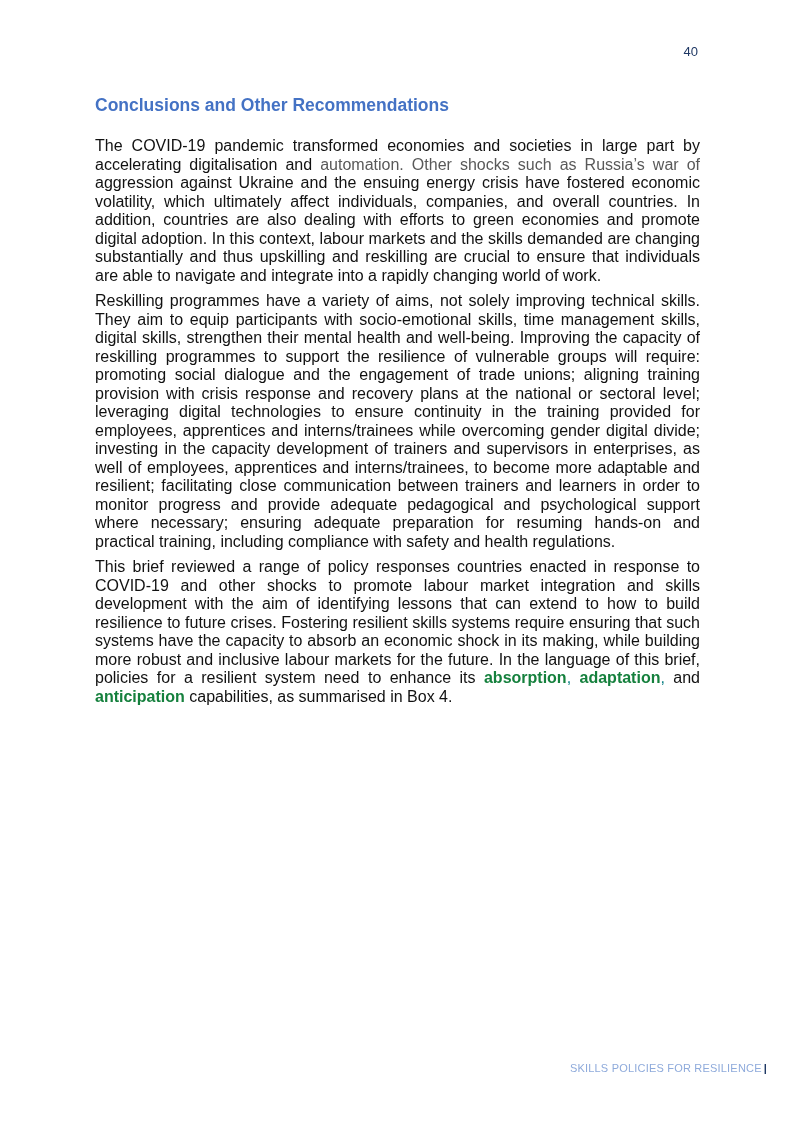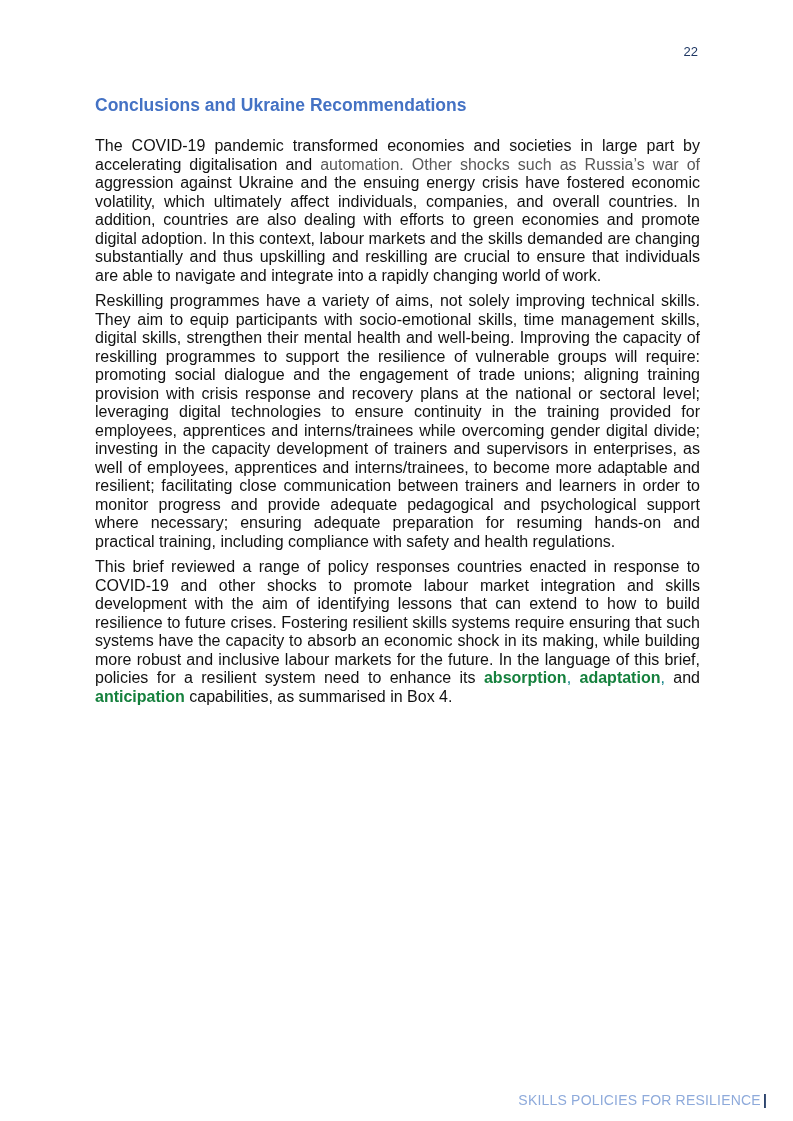--- a/index.html
+++ b/index.html
@@ -50,44 +50,43 @@
     color: #15803d;
     font-weight: bold;
   }
   .term-sep {
     color: #0E8186;
   }
   .footer {
     position: absolute;
     top: 1062px;
     right: 26px;
-    font-size: 14px;
+    font-size: 11px;
     letter-spacing: 0.2px;
     white-space: nowrap;
-    margin-top: 30px;
   }
   .footer-text {
     color: #8EAADB;
   }
   .footer-sep {
     color: #1F3864;
     margin-left: 2px;
     font-weight: bold;
   }
 </style>
 </head>
 <body>
 
 <div class="page">
 
-  <div class="page-number">22</div>
+  <div class="page-number">40</div>
 
   <div class="content">
 
-    <h1 class="heading">Conclusions and Ukraine Recommendations</h1>
+    <h1 class="heading">Conclusions and Other Recommendations</h1>
 
     <p class="body"><span>The COVID-19 pandemic transformed economies and societies in large part by accelerating digitalisation and </span><span class="grey-span">automation. Other shocks such as Russia’s war of </span><span>aggression against Ukraine and the ensuing energy crisis have fostered economic volatility, which ultimately affect individuals, companies, and overall countries. In addition, countries are also dealing with efforts to green economies and promote digital adoption. In this context, labour markets and the skills demanded are changing substantially and thus upskilling and reskilling are crucial to ensure that individuals are able to navigate and integrate into a rapidly changing world of work.</span></p>
 
     <p class="body">Reskilling programmes have a variety of aims, not solely improving technical skills. They aim to equip participants with socio-emotional skills, time management skills, digital skills, strengthen their mental health and well-being. Improving the capacity of reskilling programmes to support the resilience of vulnerable groups will require: promoting social dialogue and the engagement of trade unions; aligning training provision with crisis response and recovery plans at the national or sectoral level; leveraging digital technologies to ensure continuity in the training provided for employees, apprentices and interns/trainees while overcoming gender digital divide; investing in the capacity development of trainers and supervisors in enterprises, as well of employees, apprentices and interns/trainees, to become more adaptable and resilient; facilitating close communication between trainers and learners in order to monitor progress and provide adequate pedagogical and psychological support where necessary; ensuring adequate preparation for resuming hands-on and practical training, including compliance with safety and health regulations.</p>
 
     <p class="body"><span>This brief reviewed a range of policy responses countries enacted in response to COVID-19 and other shocks to promote labour market integration and skills development with the aim of identifying lessons that can extend to how to build resilience to future crises. Fostering resilient skills systems require ensuring that such systems have the capacity to absorb an economic shock in its making, while building more robust and inclusive labour markets for the future. In the language of this brief, policies for a resilient system need to enhance its </span><span class="term">absorption</span><span class="term-sep">, </span><span class="term">adaptation</span><span class="term-sep">, </span><span>and </span><span class="term">anticipation</span><span> capabilities, as summarised in Box 4.</span></p>
 
   </div>
 
   <div class="footer"><span class="footer-text">SKILLS POLICIES FOR RESILIENCE</span><span class="footer-sep">|</span></div>

